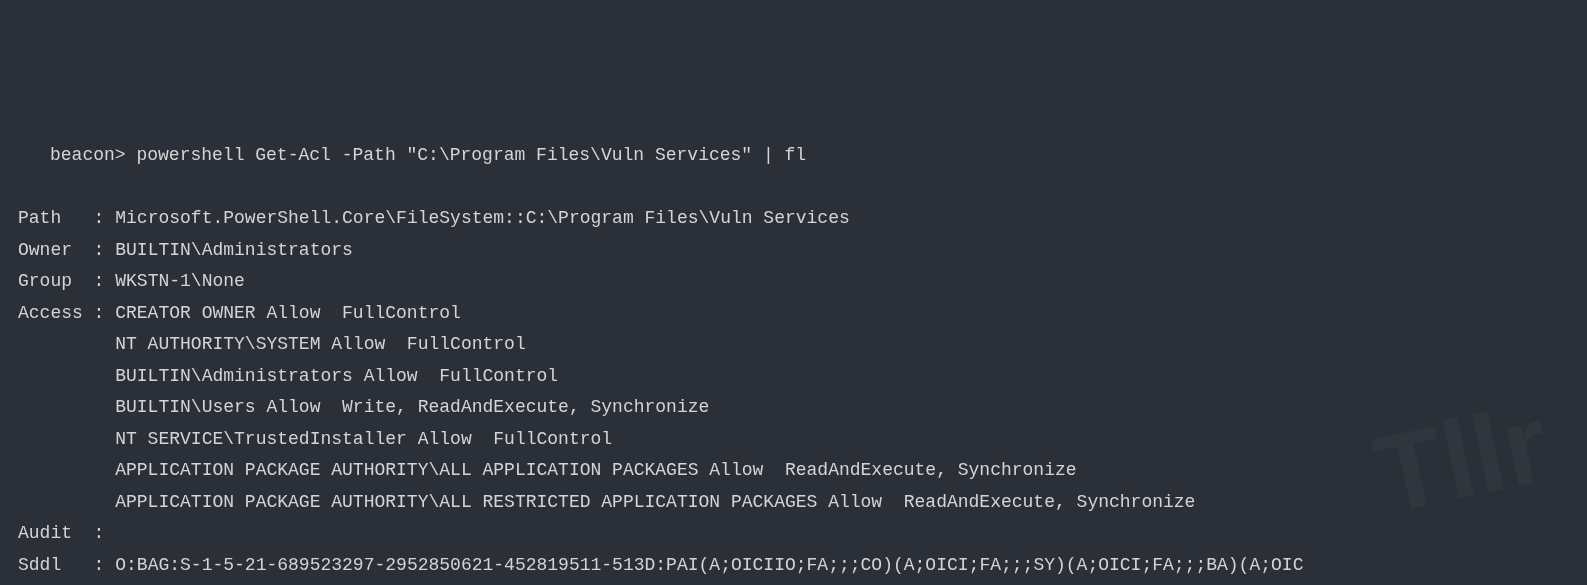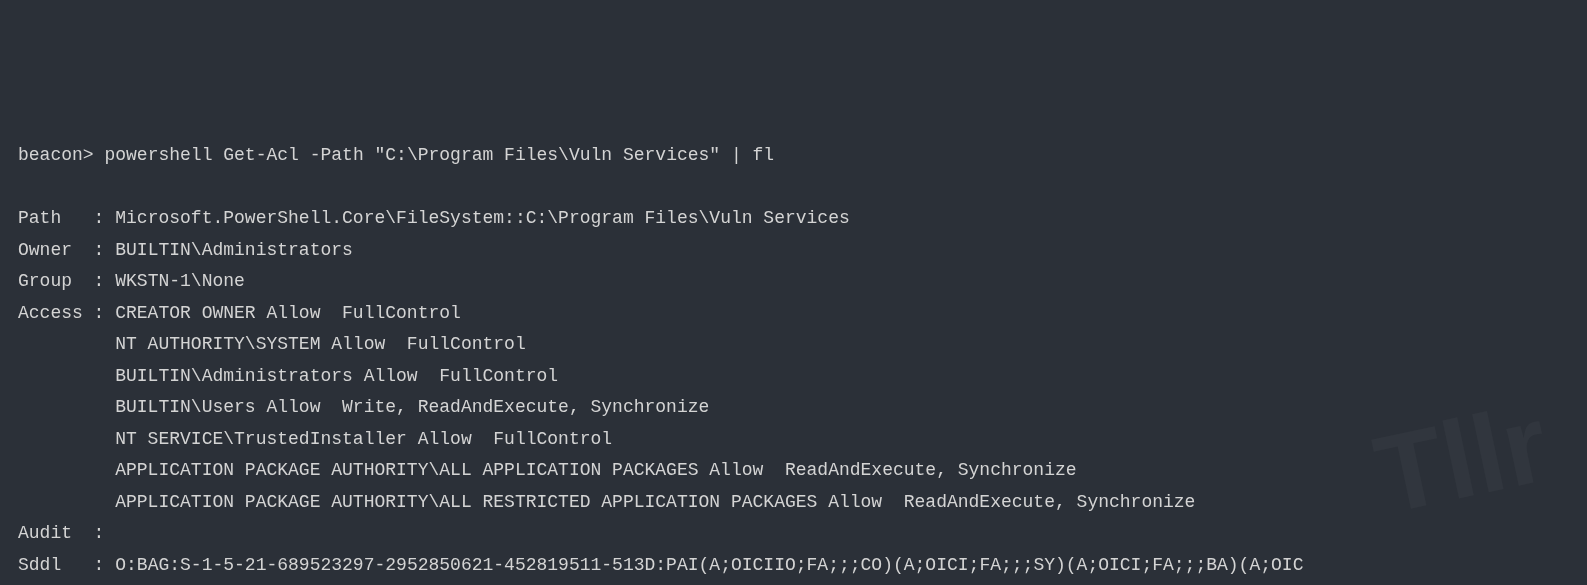--- a/index.html
+++ b/index.html
@@ -26,21 +26,21 @@
       bottom: 30px;
       font-size: 110px;
       font-weight: bold;
       color: rgba(255,255,255,0.03);
       transform: rotate(-12deg);
       pointer-events: none;
       user-select: none;
       font-family: Arial, sans-serif;
     }
     .line { display: block; }
-    .prompt-line { margin-bottom: 1.75em; }
+    .prompt-line { margin-bottom: 1.75em; margin-left: 32px; }
     .kv-label { display: inline-block; }
   </style>
 </head>
 <body>
 
 
 
 <div><span class="line prompt-line"><span>beacon&gt;</span> <span>powershell Get-Acl -Path "C:\Program Files\Vuln Services" | fl</span></span><span class="line"><span class="kv-label">Path</span>   : <span>Microsoft.PowerShell.Core\FileSystem::C:\Program Files\Vuln Services</span></span><span class="line"><span class="kv-label">Owner</span>  : <span>BUILTIN\Administrators</span></span><span class="line"><span class="kv-label">Group</span>  : <span>WKSTN-1\None</span></span><span class="line"><span class="kv-label">Access</span> : <span>CREATOR OWNER Allow  FullControl</span></span><span class="line">         <span>NT AUTHORITY\SYSTEM Allow  FullControl</span></span><span class="line">         <span>BUILTIN\Administrators Allow  FullControl</span></span><span class="line">         <span>BUILTIN\Users Allow  Write, ReadAndExecute, Synchronize</span></span><span class="line">         <span>NT SERVICE\TrustedInstaller Allow  FullControl</span></span><span class="line">         <span>APPLICATION PACKAGE AUTHORITY\ALL APPLICATION PACKAGES Allow  ReadAndExecute, Synchronize</span></span><span class="line">         <span>APPLICATION PACKAGE AUTHORITY\ALL RESTRICTED APPLICATION PACKAGES Allow  ReadAndExecute, Synchronize</span></span><span class="line"><span class="kv-label">Audit</span>  :<span></span></span><span class="line"><span class="kv-label">Sddl</span>   : <span>O:BAG:S-1-5-21-689523297-2952850621-452819511-513D:PAI(A;OICIIO;FA;;;CO)(A;OICI;FA;;;SY)(A;OICI;FA;;;BA)(A;OIC</span></span><span class="line">         </span></div>
 
 <div class="watermark">Tllr</div>

